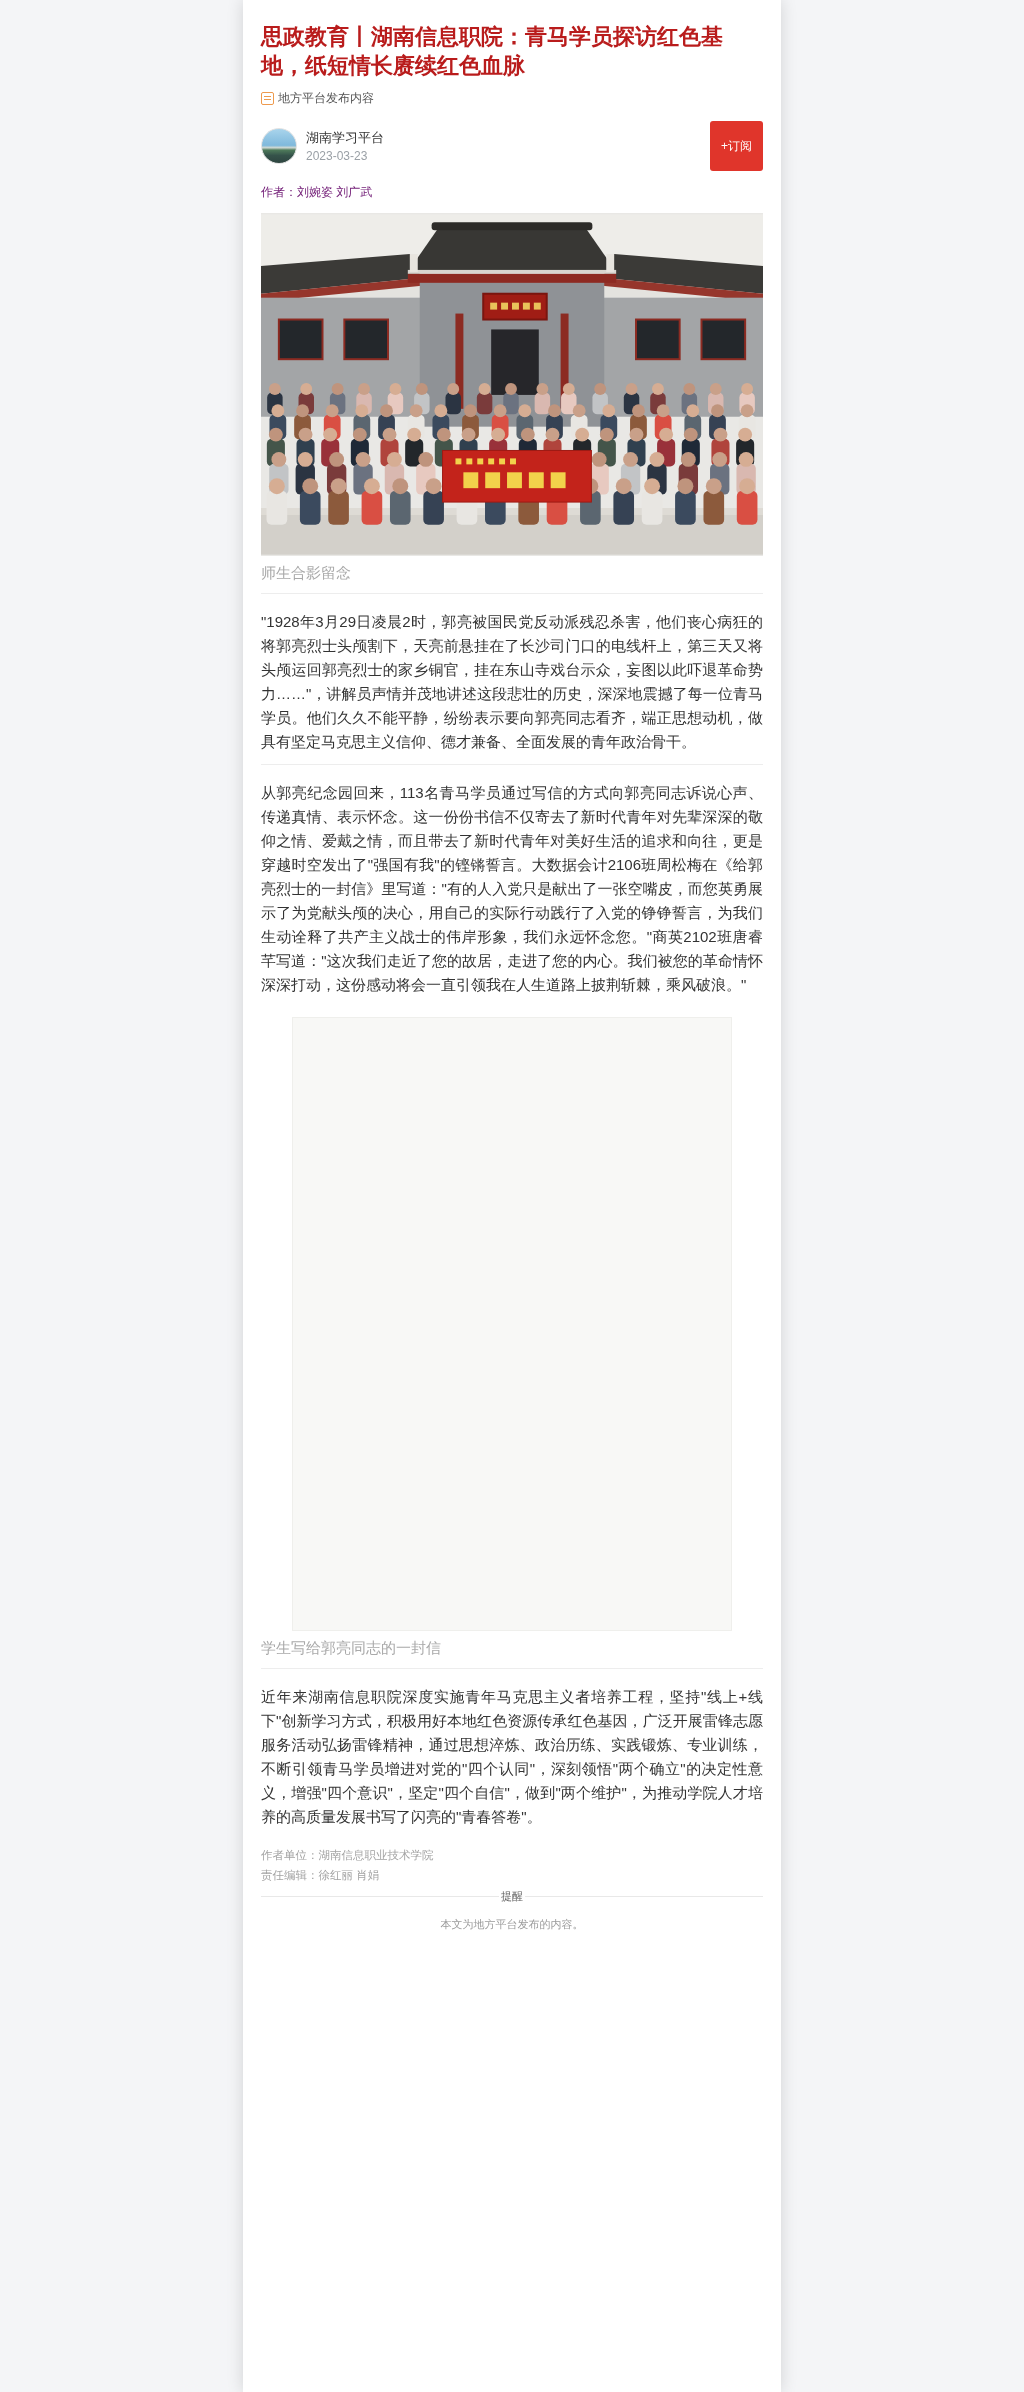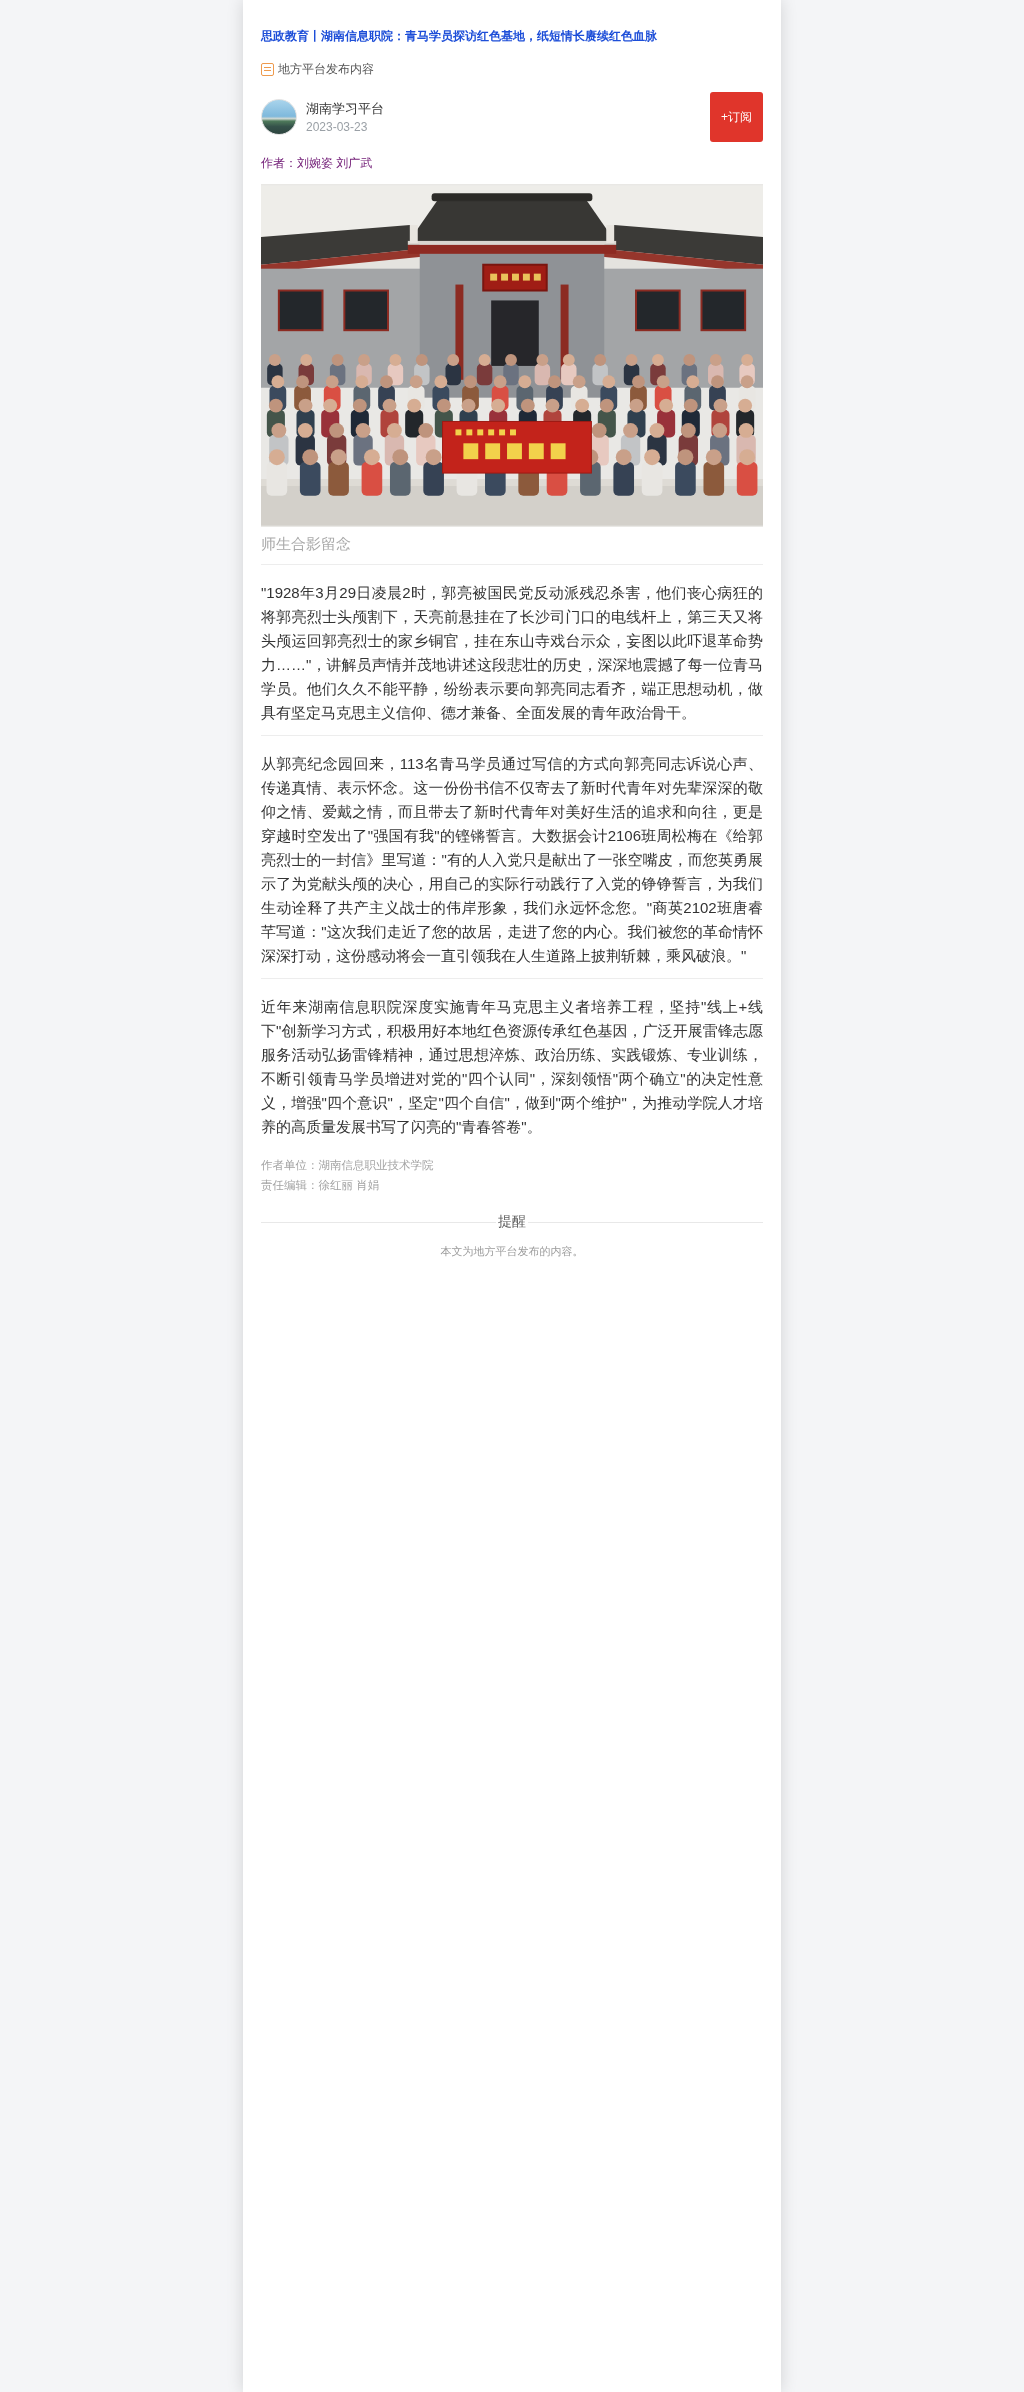--- a/index.html
+++ b/index.html
@@ -12,24 +12,24 @@
   .card {
     width: 538px;
     min-height: 2392px;
     margin: 0 auto;
     background: #ffffff;
     box-shadow: 0 0 16px rgba(0,0,0,0.14);
     padding: 18px 18px 8px;
     box-sizing: border-box;
   }
   .title {
-    font-size: 12px;
+    font-size: 22px;
     line-height: 29px;
     font-weight: 700;
-    color: #1d4ed8;
+    color: #b91c1c;
     margin: 4px 0 0;
   }
   .tag-row {
     margin-top: 10px;
     display: flex;
     align-items: center;
     gap: 4px;
     font-size: 12px;
     color: #555555;
   }
@@ -118,25 +118,25 @@
     border-bottom: 1px solid #ededed;
     height: 0;
   }
   .footer-meta {
     margin-top: 16px;
     font-size: 11.5px;
     line-height: 20px;
     color: #a3a3a3;
   }
   .notice-rule {
-    margin-top: 18px;
+    margin-top: 4px;
     display: flex;
     align-items: center;
     gap: 2px;
-    font-size: 14px;
+    font-size: 11px;
     color: #5f5f5f;
   }
   .notice-rule .rule-line {
     flex: 1;
     height: 1px;
     background: #e8e8e8;
   }
   .notice-text {
     margin-top: 13px;
     text-align: center;
@@ -406,20 +406,24 @@
     <figcaption class="fig-caption">师生合影留念</figcaption>
   </figure>
   <div class="divider"></div>
 
   <p class="para">"1928年3月29日凌晨2时，郭亮被国民党反动派残忍杀害，他们丧心病狂的将郭亮烈士头颅割下，天亮前悬挂在了长沙司门口的电线杆上，第三天又将头颅运回郭亮烈士的家乡铜官，挂在东山寺戏台示众，妄图以此吓退革命势力……"，讲解员声情并茂地讲述这段悲壮的历史，深深地震撼了每一位青马学员。他们久久不能平静，纷纷表示要向郭亮同志看齐，端正思想动机，做具有坚定马克思主义信仰、德才兼备、全面发展的青年政治骨干。</p>
 
   <div class="divider"></div>
 
   <p class="para">从郭亮纪念园回来，113名青马学员通过写信的方式向郭亮同志诉说心声、传递真情、表示怀念。这一份份书信不仅寄去了新时代青年对先辈深深的敬仰之情、爱戴之情，而且带去了新时代青年对美好生活的追求和向往，更是穿越时空发出了"强国有我"的铿锵誓言。大数据会计2106班周松梅在《给郭亮烈士的一封信》里写道："有的人入党只是献出了一张空嘴皮，而您英勇展示了为党献头颅的决心，用自己的实际行动践行了入党的铮铮誓言，为我们生动诠释了共产主义战士的伟岸形象，我们永远怀念您。"商英2102班唐睿芊写道："这次我们走近了您的故居，走进了您的内心。我们被您的革命情怀深深打动，这份感动将会一直引领我在人生道路上披荆斩棘，乘风破浪。"</p>
 
+  <figure class="figure" style="margin-left:0;margin-right:0;">
+    <div class="figure-blank tall"></div>
+    <figcaption class="fig-caption">学生写给郭亮同志的一封信</figcaption>
+  </figure>
   <div class="divider"></div>
 
   <p class="para">近年来湖南信息职院深度实施青年马克思主义者培养工程，坚持"线上+线下"创新学习方式，积极用好本地红色资源传承红色基因，广泛开展雷锋志愿服务活动弘扬雷锋精神，通过思想淬炼、政治历练、实践锻炼、专业训练，不断引领青马学员增进对党的"四个认同"，深刻领悟"两个确立"的决定性意义，增强"四个意识"，坚定"四个自信"，做到"两个维护"，为推动学院人才培养的高质量发展书写了闪亮的"青春答卷"。</p>
 
   <div class="footer-meta">
     <div>作者单位：湖南信息职业技术学院</div>
     <div>责任编辑：徐红丽 肖娟</div>
   </div>
 
   <div class="notice-rule">

